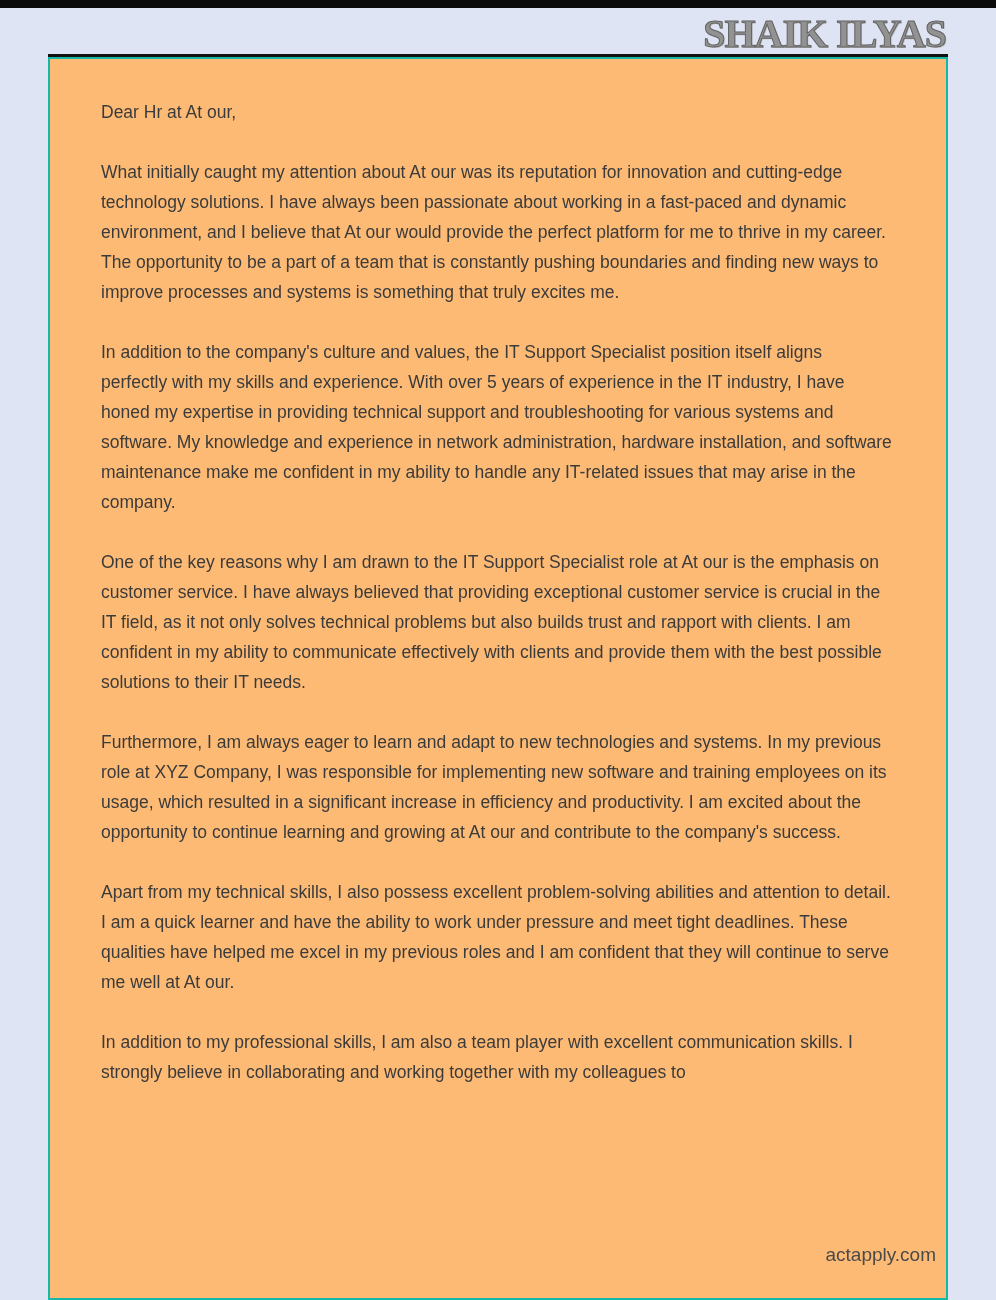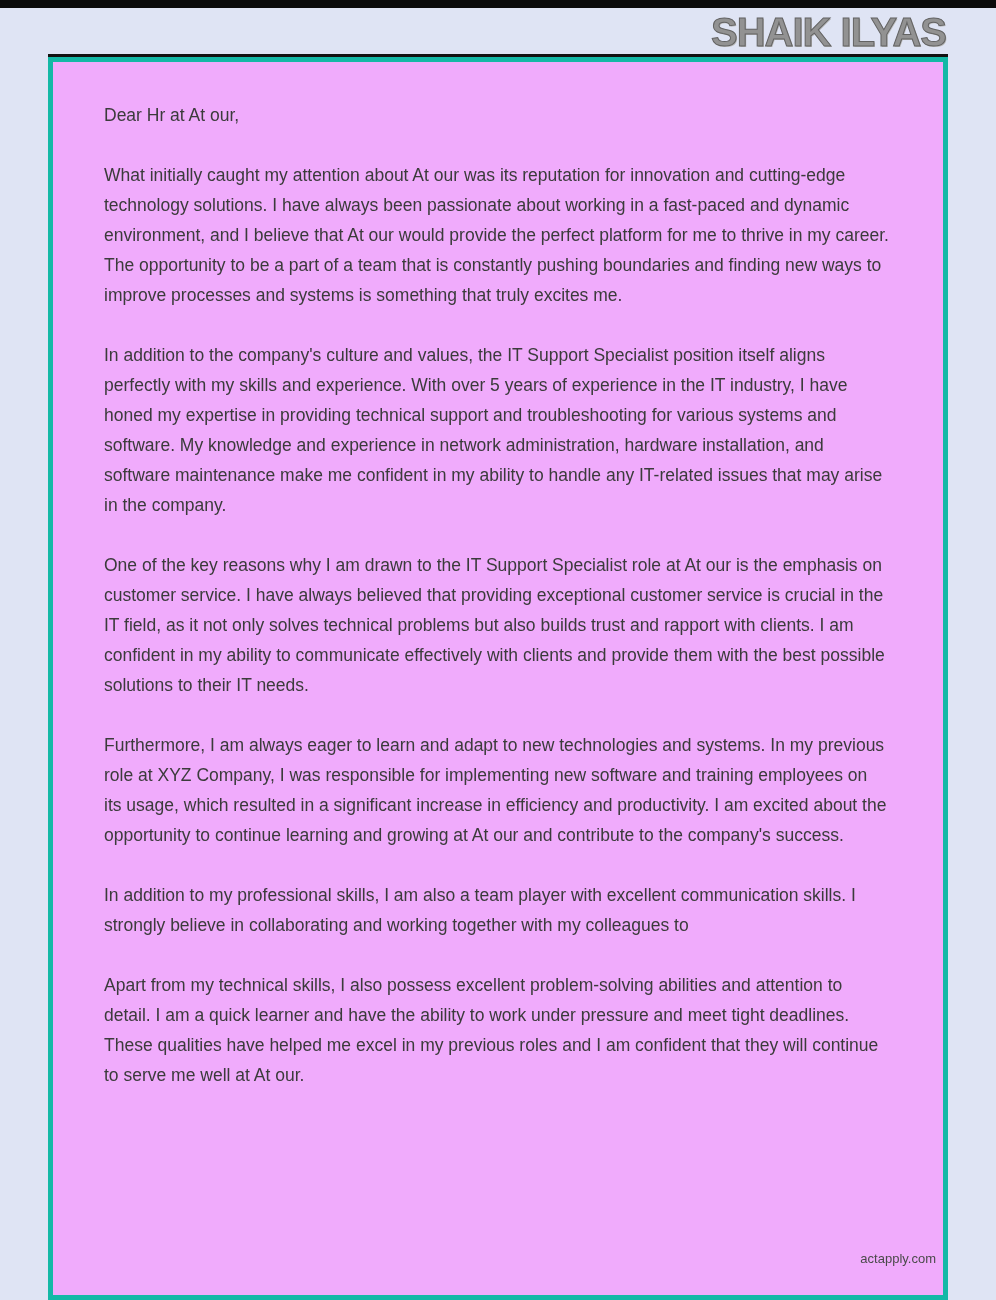--- a/index.html
+++ b/index.html
@@ -25,70 +25,70 @@
   .brand {
     position: absolute;
     top: 10px;
     right: 50px;
     font-size: 40px;
     font-weight: 700;
     letter-spacing: -1px;
     color: #929292;
     -webkit-text-stroke: 1px #636363;
     text-shadow: 1px 1px 0 #b9b9b9;
-    font-family: Liberation Sans, sans-serif;
+    font-family: Liberation Serif, serif;
     white-space: nowrap;
   }
   .header-rule {
     position: absolute;
     top: 54px;
     left: 48px;
     width: 900px;
     height: 3px;
     background: #121212;
   }
   .doc {
     position: absolute;
     top: 57px;
     left: 48px;
     width: 900px;
     height: 1243px;
-    background: #f0abfc;
-    border: 5px solid #14b8a6;
+    background: #fdba74;
+    border: 2px solid #14b8a6;
     box-sizing: border-box;
     padding: 38px 54px 0 51px;
     overflow: hidden;
   }
   .doc p {
     margin: 0 0 30px 0;
     font-size: 17.5px;
     line-height: 30px;
     color: #3b3b3b;
   }
   .watermark {
     position: absolute;
     right: 60px;
     bottom: 34px;
-    font-size: 13px;
+    font-size: 19px;
     color: #4a4a4a;
     z-index: 5;
   }
 </style>
 </head>
 <body>
 
 <div class="top-bar"></div>
 
 <div class="brand">SHAIK ILYAS</div>
 
 <div class="header-rule"></div>
 
 <div class="doc">
   <p>Dear Hr at At our,</p>
   <p>What initially caught my attention about At our was its reputation for innovation and cutting-edge technology solutions. I have always been passionate about working in a fast-paced and dynamic environment, and I believe that At our would provide the perfect platform for me to thrive in my career. The opportunity to be a part of a team that is constantly pushing boundaries and finding new ways to improve processes and systems is something that truly excites me.</p>
   <p>In addition to the company's culture and values, the IT Support Specialist position itself aligns perfectly with my skills and experience. With over 5 years of experience in the IT industry, I have honed my expertise in providing technical support and troubleshooting for various systems and software. My knowledge and experience in network administration, hardware installation, and software maintenance make me confident in my ability to handle any IT-related issues that may arise in the company.</p>
   <p>One of the key reasons why I am drawn to the IT Support Specialist role at At our is the emphasis on customer service. I have always believed that providing exceptional customer service is crucial in the IT field, as it not only solves technical problems but also builds trust and rapport with clients. I am confident in my ability to communicate effectively with clients and provide them with the best possible solutions to their IT needs.</p>
   <p>Furthermore, I am always eager to learn and adapt to new technologies and systems. In my previous role at XYZ Company, I was responsible for implementing new software and training employees on its usage, which resulted in a significant increase in efficiency and productivity. I am excited about the opportunity to continue learning and growing at At our and contribute to the company's success.</p>
+  <p>Apart from my technical skills, I also possess excellent problem-solving abilities and attention to detail. I am a quick learner and have the ability to work under pressure and meet tight deadlines. These qualities have helped me excel in my previous roles and I am confident that they will continue to serve me well at At our.</p>
   <p>In addition to my professional skills, I am also a team player with excellent communication skills. I strongly believe in collaborating and working together with my colleagues to</p>
-  <p>Apart from my technical skills, I also possess excellent problem-solving abilities and attention to detail. I am a quick learner and have the ability to work under pressure and meet tight deadlines. These qualities have helped me excel in my previous roles and I am confident that they will continue to serve me well at At our.</p>
 </div>
 
 <div class="watermark">actapply.com</div>
 
 </body></html>

